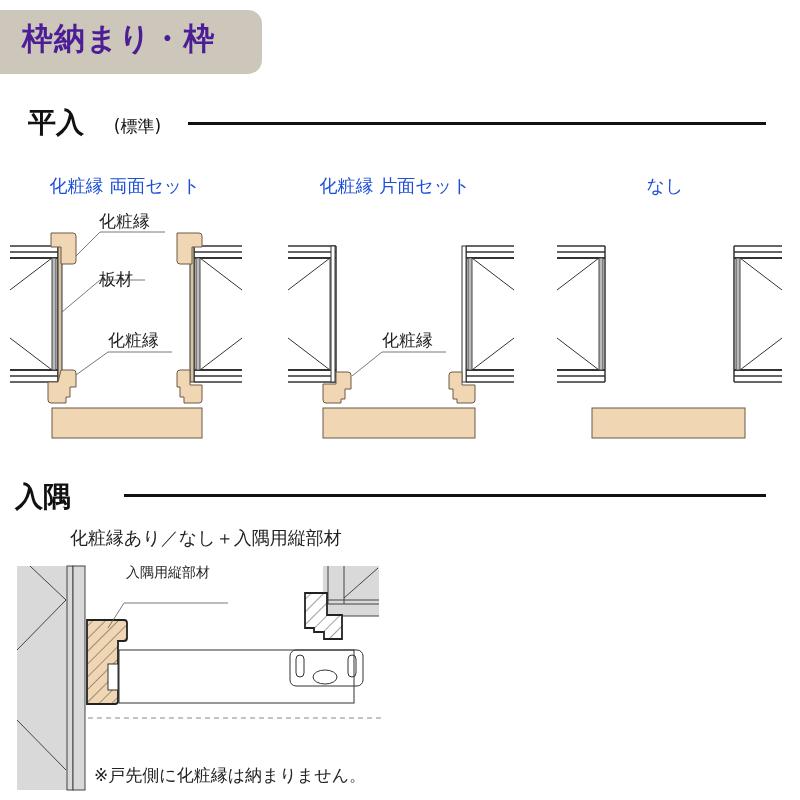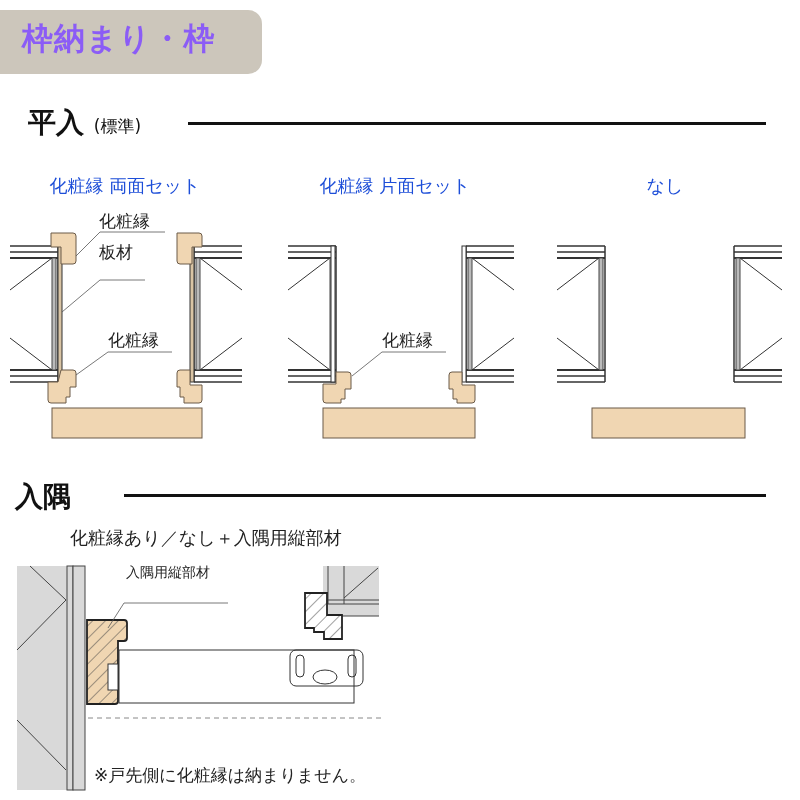--- a/index.html
+++ b/index.html
@@ -1,23 +1,23 @@
 <!DOCTYPE html>
 <html><head>
 <meta charset="utf-8">
 <style>
   html, body { margin:0; padding:0; background:#ffffff; }
   body { width:800px; height:800px; position:relative; overflow:hidden;
          font-family:"DejaVu Sans", "Liberation Sans", sans-serif; color:#1a1a1a; }
   .abs { position:absolute; }
   .title-badge { left:0; top:10px; width:262px; height:64px; background:#ccc6bb;
                  border-radius:0 14px 14px 0; }
-  .title-text { left:22px; top:18px; font-size:31px; font-weight:bold; color:#8b5cf6; letter-spacing:1px; white-space:nowrap; }
+  .title-text { left:22px; top:18px; font-size:31px; font-weight:bold; color:#4c1d95; letter-spacing:1px; white-space:nowrap; }
   .section-h { font-size:28px; font-weight:bold; color:#111; white-space:nowrap; }
-  .section-sub { font-size:17px; font-weight:normal; }
+  .section-sub { font-size:17px; font-weight:normal;margin-left:20px; }
   .rule { height:3px; background:#111; }
   .col-label { font-size:18px; color:#1d4ed8; white-space:nowrap; text-align:center; }
   .callout { font-size:17px; color:#222; white-space:nowrap; }
   .sub-caption { font-size:18px; color:#222; white-space:nowrap; }
   .note { font-size:17px; color:#222; white-space:nowrap; }
   svg { position:absolute; left:0; top:0; }
 </style>
 </head>
 <body>
 
@@ -28,21 +28,21 @@
   <span>平入</span>
   <span class="section-sub">(標準)</span>
 </div>
 <div class="abs rule" style="left:188px; top:122px; width:578px;"></div>
 
 <div class="abs col-label" style="left:20px; top:174px; width:210px;">化粧縁 両面セット</div>
 <div class="abs col-label" style="left:290px; top:174px; width:210px;">化粧縁 片面セット</div>
 <div class="abs col-label" style="left:600px; top:174px; width:130px;">なし</div>
 
 <div class="abs callout" style="left:99px; top:210px;">化粧縁</div>
-<div class="abs callout" style="left:99px; top:241px;">板材</div>
+<div class="abs callout" style="left:99px; top:268px;">板材</div>
 <div class="abs callout" style="left:108px; top:329px;">化粧縁</div>
 <div class="abs callout" style="left:382px; top:329px;">化粧縁</div>
 
 <svg width="800" height="800" viewBox="0 0 800 800" style="pointer-events:none;">
   <defs>
 
     <g id="frameL">
       <line x1="0" y1="0" x2="48" y2="0" stroke="#333" stroke-width="1.5"></line>
       <line x1="0" y1="6" x2="48" y2="6" stroke="#333" stroke-width="1.5"></line>
       <line x1="0" y1="12" x2="48" y2="12" stroke="#333" stroke-width="2"></line>

